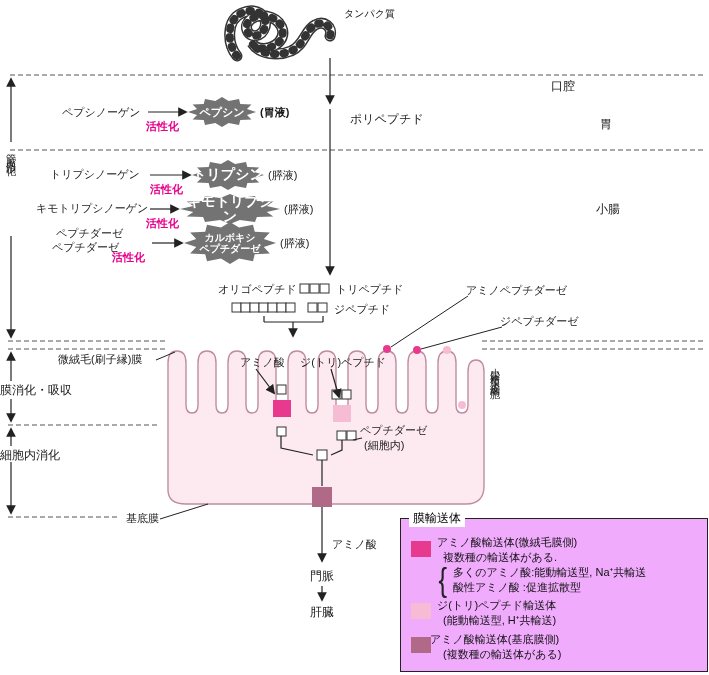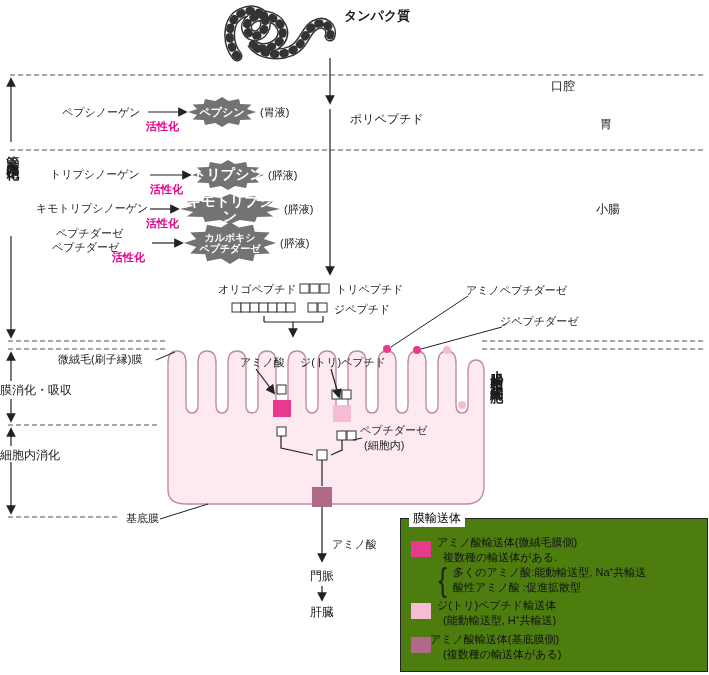--- a/index.html
+++ b/index.html
@@ -1,31 +1,31 @@
 <!DOCTYPE html>
 <html><head>
 <meta charset="utf-8">
 <style>
   html,body{margin:0;padding:0;background:#fff;}
   #stage{position:relative;width:709px;height:675px;background:#fff;overflow:hidden;
          font-family:"Liberation Sans",sans-serif;}
   #stage svg{position:absolute;left:0;top:0;}
   .lb{position:absolute;font-size:11px;line-height:1.25;color:#1a1a1a;white-space:nowrap;}
   .s12{font-size:12px;}
-  .s13{font-size:13px;font-weight:bold;}
+  .s13{font-size:10px;}
   .mag{color:#e8008c;font-weight:bold;}
   .vert{writing-mode:vertical-rl;text-orientation:upright;letter-spacing:3px;}
   .burst{position:absolute;display:flex;align-items:center;justify-content:center;
          background:#737373;color:#fff;font-weight:bold;text-align:center;line-height:1.1;
          white-space:pre-line;
          clip-path:polygon(100% 50%,86.7% 59.8%,93.3% 75%,76.9% 76.9%,75% 93.3%,59.8% 86.7%,
            50% 100%,40.2% 86.7%,25% 93.3%,23.1% 76.9%,6.7% 75%,13.3% 59.8%,0% 50%,13.3% 40.2%,
            6.7% 25%,23.1% 23.1%,25% 6.7%,40.2% 13.3%,50% 0%,59.8% 13.3%,75% 6.7%,76.9% 23.1%,
            93.3% 25%,86.7% 40.2%);}
-  .legend{position:absolute;border:1px solid #222;background:#4d7c0f;}
+  .legend{position:absolute;border:1px solid #222;background:#f0abfc;}
   .legend .lb{color:#111;}
   .lsq{position:absolute;width:20px;height:16px;}
   .legend-title{position:absolute;background:#fff;padding:0 4px;font-size:12px;}
   .brace{position:absolute;font-size:34px;line-height:32px;color:#222;transform:scaleX(.75);}
 </style>
 </head>
 <body>
 
 <div id="stage">
 
@@ -151,21 +151,21 @@
   <div class="lb s12" style="left:600px;top:117px;">胃</div>
   <div class="lb s12" style="left:596px;top:202px;">小腸</div>
 
   <div class="lb s13 vert" style="left:4px;top:146px;">管腔内消化</div>
   <div class="lb s12" style="left:0px;top:383px;">膜消化・吸収</div>
   <div class="lb s12" style="left:0px;top:448px;">細胞内消化</div>
 
   <div class="lb" style="left:62px;top:106px;">ペプシノーゲン</div>
   <div class="lb mag" style="left:146px;top:120px;">活性化</div>
   <div class="burst" style="left:188px;top:97px;width:68px;height:30px;font-size:11px;">ペプシン</div>
-  <div class="lb" style="left:260px;top:106px;">(胃液)</div>
+  <div class="lb" style="left:260px;top:106px;font-weight:bold;">(胃液)</div>
   <div class="lb s12" style="left:350px;top:112px;">ポリペプチド</div>
 
   <div class="lb" style="left:50px;top:168px;">トリプシノーゲン</div>
   <div class="lb mag" style="left:150px;top:183px;">活性化</div>
   <div class="burst" style="left:192px;top:160px;width:72px;height:30px;font-size:14px;text-align:center;">トリプシン</div>
   <div class="lb" style="left:268px;top:169px;">(膵液)</div>
 
   <div class="lb" style="left:36px;top:202px;">キモトリプシノーゲン</div>
   <div class="lb mag" style="left:146px;top:217px;">活性化</div>
   <div class="burst" style="left:180px;top:194px;width:100px;height:30px;font-size:14px;">キモトリプシン</div>

